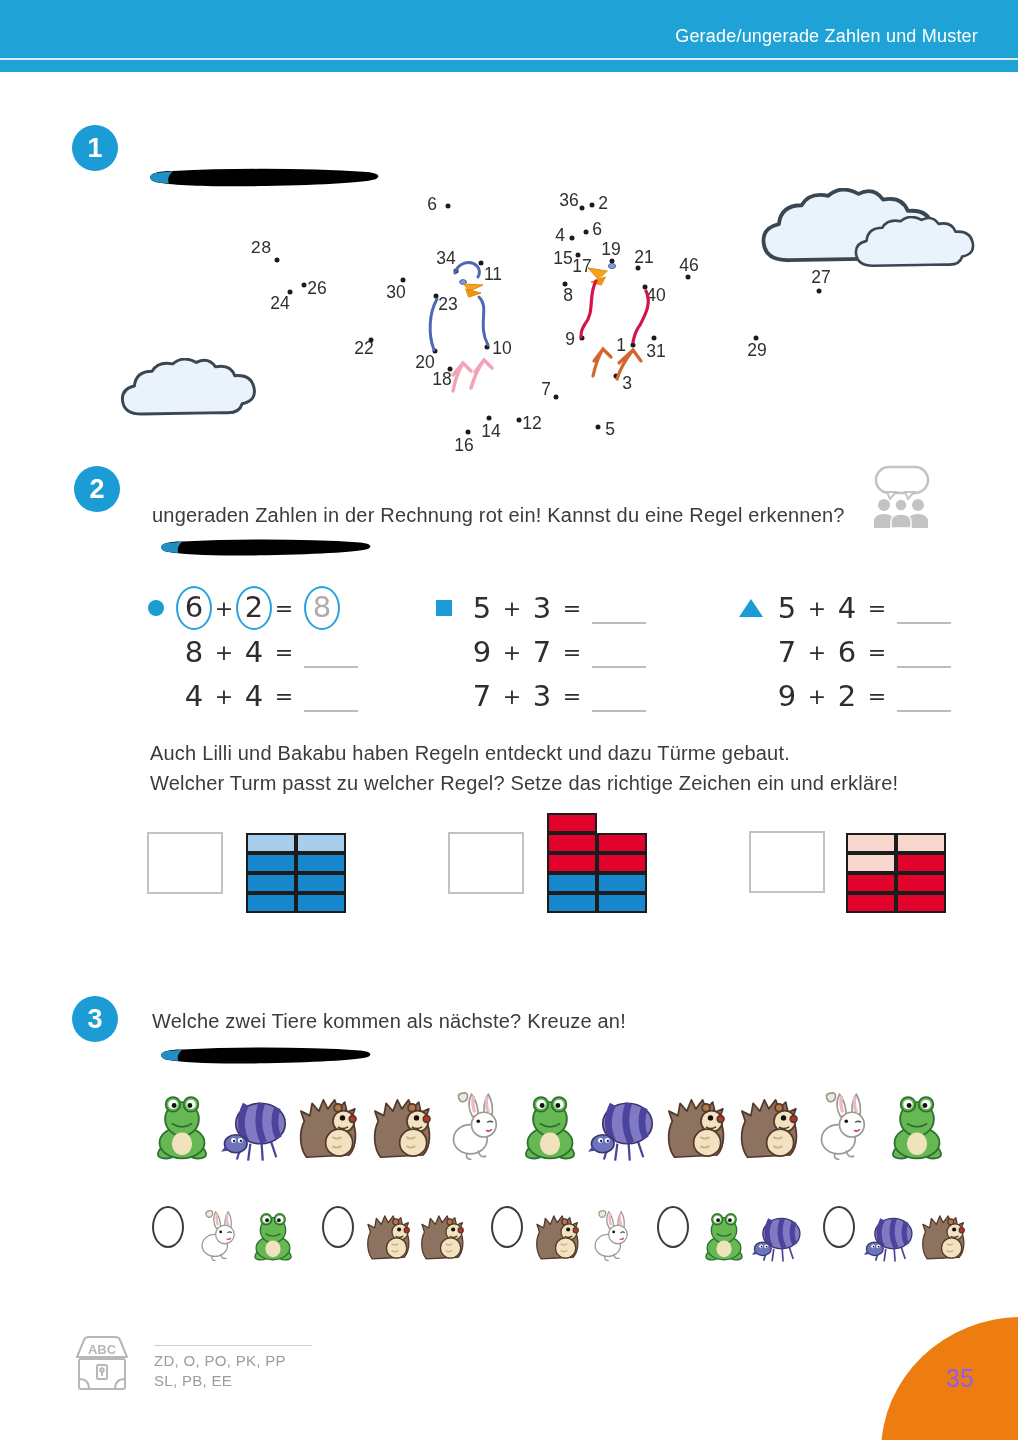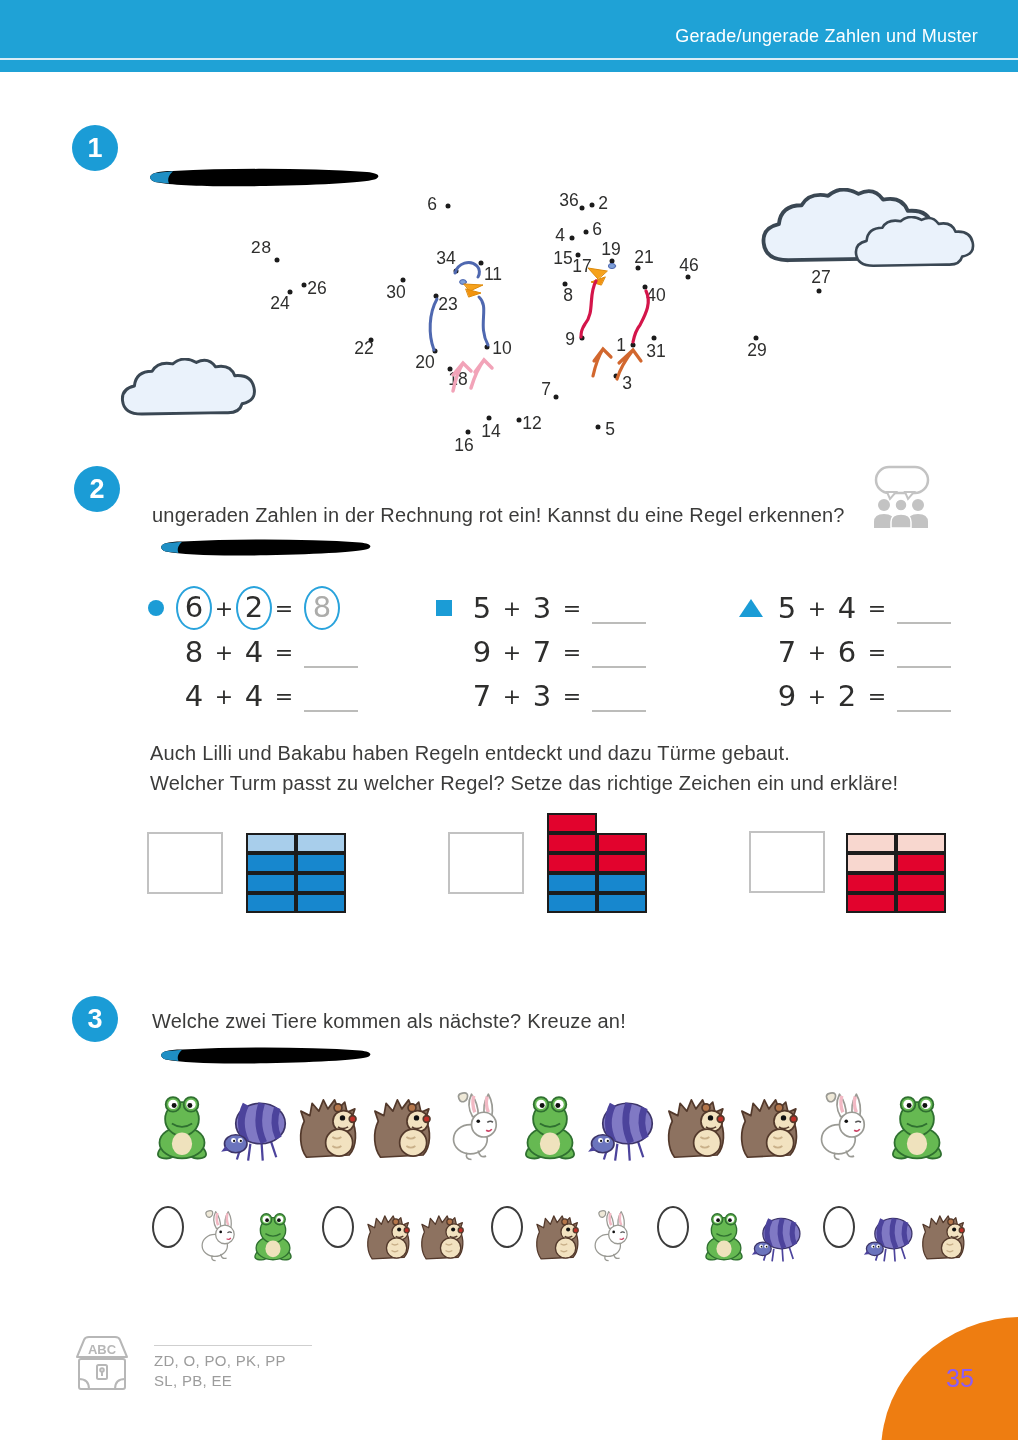--- a/index.html
+++ b/index.html
@@ -159,21 +159,21 @@
       <div class="pdot-label" style="position: absolute; left: 432px; top: 204px;">6</div>
       <div class="pdot" style="position: absolute; left: 489px; top: 418px;"></div>
       <div class="pdot-label" style="position: absolute; left: 491px; top: 431px;">14</div>
       <div class="pdot" style="position: absolute; left: 578px; top: 255px;"></div>
       <div class="pdot-label" style="position: absolute; left: 563px; top: 258px;">15</div>
       <div class="pdot" style="position: absolute; left: 468px; top: 432px;"></div>
       <div class="pdot-label" style="position: absolute; left: 464px; top: 445px;">16</div>
       <div class="pdot" style="position: absolute; left: 597px; top: 272px;"></div>
       <div class="pdot-label" style="position: absolute; left: 582px; top: 266px;">17</div>
       <div class="pdot" style="position: absolute; left: 450px; top: 369px;"></div>
-      <div class="pdot-label" style="position: absolute; left: 442px; top: 379px; margin-left: 16px;">18</div>
+      <div class="pdot-label" style="position: absolute; left: 442px; top: 379px;">18</div>
       <div class="pdot" style="position: absolute; left: 612px; top: 261px;"></div>
       <div class="pdot-label" style="position: absolute; left: 611px; top: 249px;">19</div>
       <div class="pdot" style="position: absolute; left: 435px; top: 351px;"></div>
       <div class="pdot-label" style="position: absolute; left: 425px; top: 362px;">20</div>
       <div class="pdot" style="position: absolute; left: 638px; top: 268px;"></div>
       <div class="pdot-label" style="position: absolute; left: 644px; top: 257px;">21</div>
       <div class="pdot" style="position: absolute; left: 371px; top: 340px;"></div>
       <div class="pdot-label" style="position: absolute; left: 364px; top: 348px;">22</div>
       <div class="pdot" style="position: absolute; left: 645px; top: 287px;"></div>
       <div class="pdot-label" style="position: absolute; left: 656px; top: 295px;">40</div>

